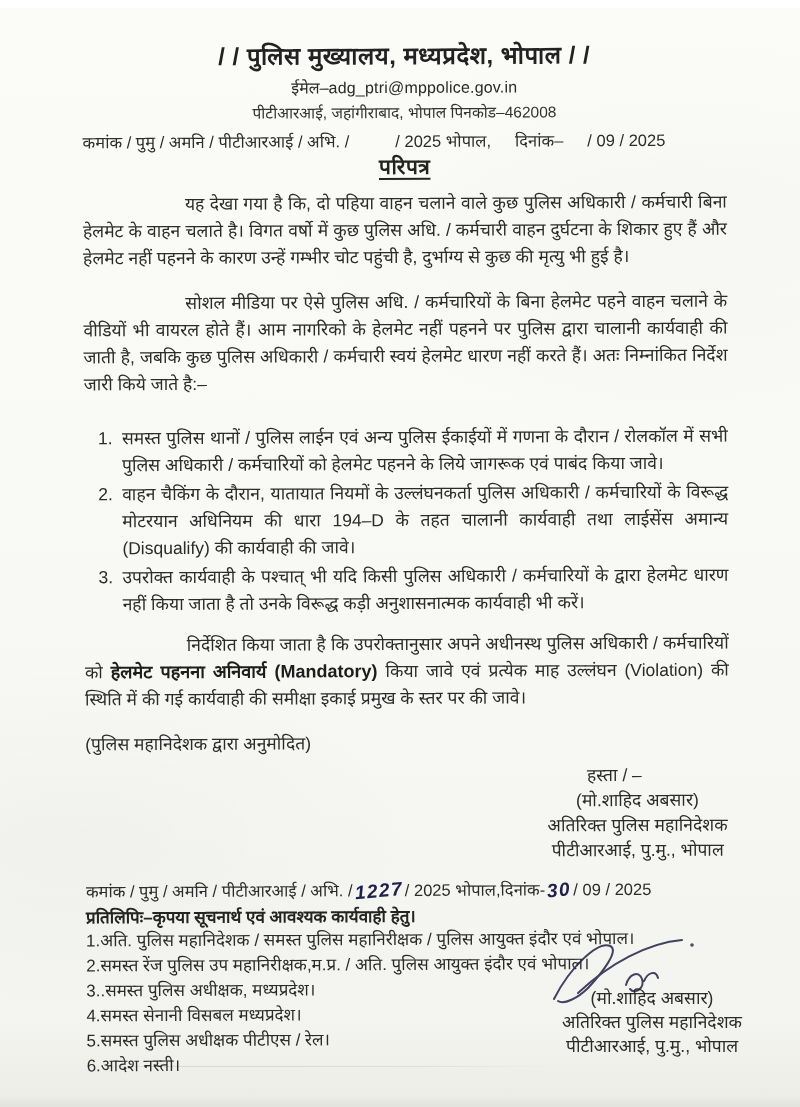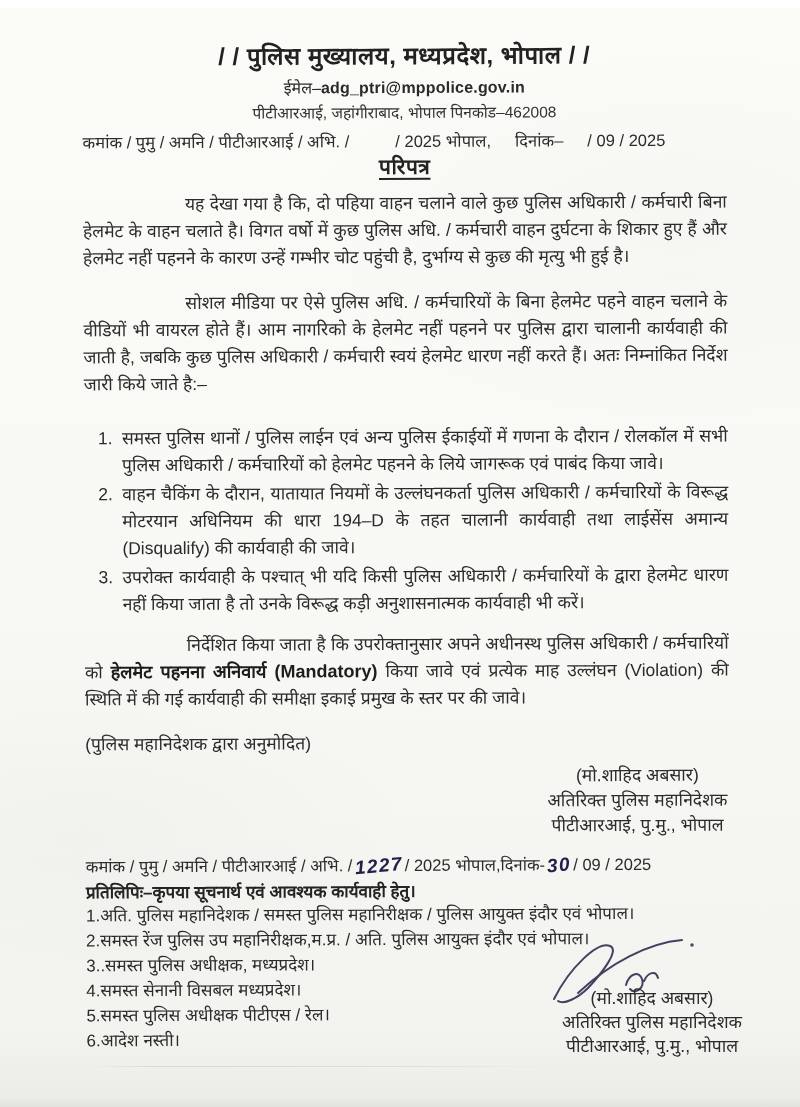--- a/index.html
+++ b/index.html
@@ -21,21 +21,21 @@
     padding:24px 74px 0 82px; box-sizing:border-box;
     transform:rotate(-0.25deg);
     transform-origin:50% 0;
   }
   .center{text-align:center;}
   .letterhead-title{
     font-size:24px; font-weight:700; color:#222; letter-spacing:0.5px;
     margin-top:6px;
   }
   .email-line{font-size:16px; margin-top:5px; color:#2a2a2a;}
-  .email-line .email{font-weight:700; letter-spacing:0.2px;}
+  .email-line .email{font-weight:400; letter-spacing:0.2px;}
   .address-line{font-size:15.5px; margin-top:3px; color:#333;}
   .refline{
     display:flex; align-items:baseline; font-size:16.5px; margin-top:6px;
     color:#2c2c2c; white-space:nowrap;
   }
   .refline .gap-sm{width:46px;}
   .refline .gap-md{width:24px;}
   .circular-heading{
     font-size:21px; font-weight:700; color:#232323;
     text-decoration:underline; text-underline-offset:4px;
@@ -135,20 +135,21 @@
     </div>
 
     <div class="spacer-14"></div>
 
     <p class="para indent" style="margin-top:0;"><span>निर्देशित किया जाता है कि उपरोक्तानुसार अपने अधीनस्थ पुलिस अधिकारी / कर्मचारियों को </span><span class="bold-inline">हेलमेट पहनना अनिवार्य (Mandatory)</span><span> किया जावे एवं प्रत्येक माह उल्लंघन (Violation) की स्थिति में की गई कार्यवाही की समीक्षा इकाई प्रमुख के स्तर पर की जावे।</span></p>
 
     <div class="approval-note">(पुलिस महानिदेशक द्वारा अनुमोदित)</div>
 
     <div class="sig-top-wrap">
       <div class="sig-block">
+        <div class="signed">हस्ता / –</div>
         <div>(मो.शाहिद अबसार)</div>
         <div>अतिरिक्त पुलिस महानिदेशक</div>
         <div>पीटीआरआई, पु.मु., भोपाल</div>
       </div>
     </div>
 
     <div class="footer-refline">
       <span>कमांक / पुमु / अमनि / पीटीआरआई / अभि. /</span>
         <span class="handwriting">1227</span>
         <span>/ 2025 भोपाल,</span>

